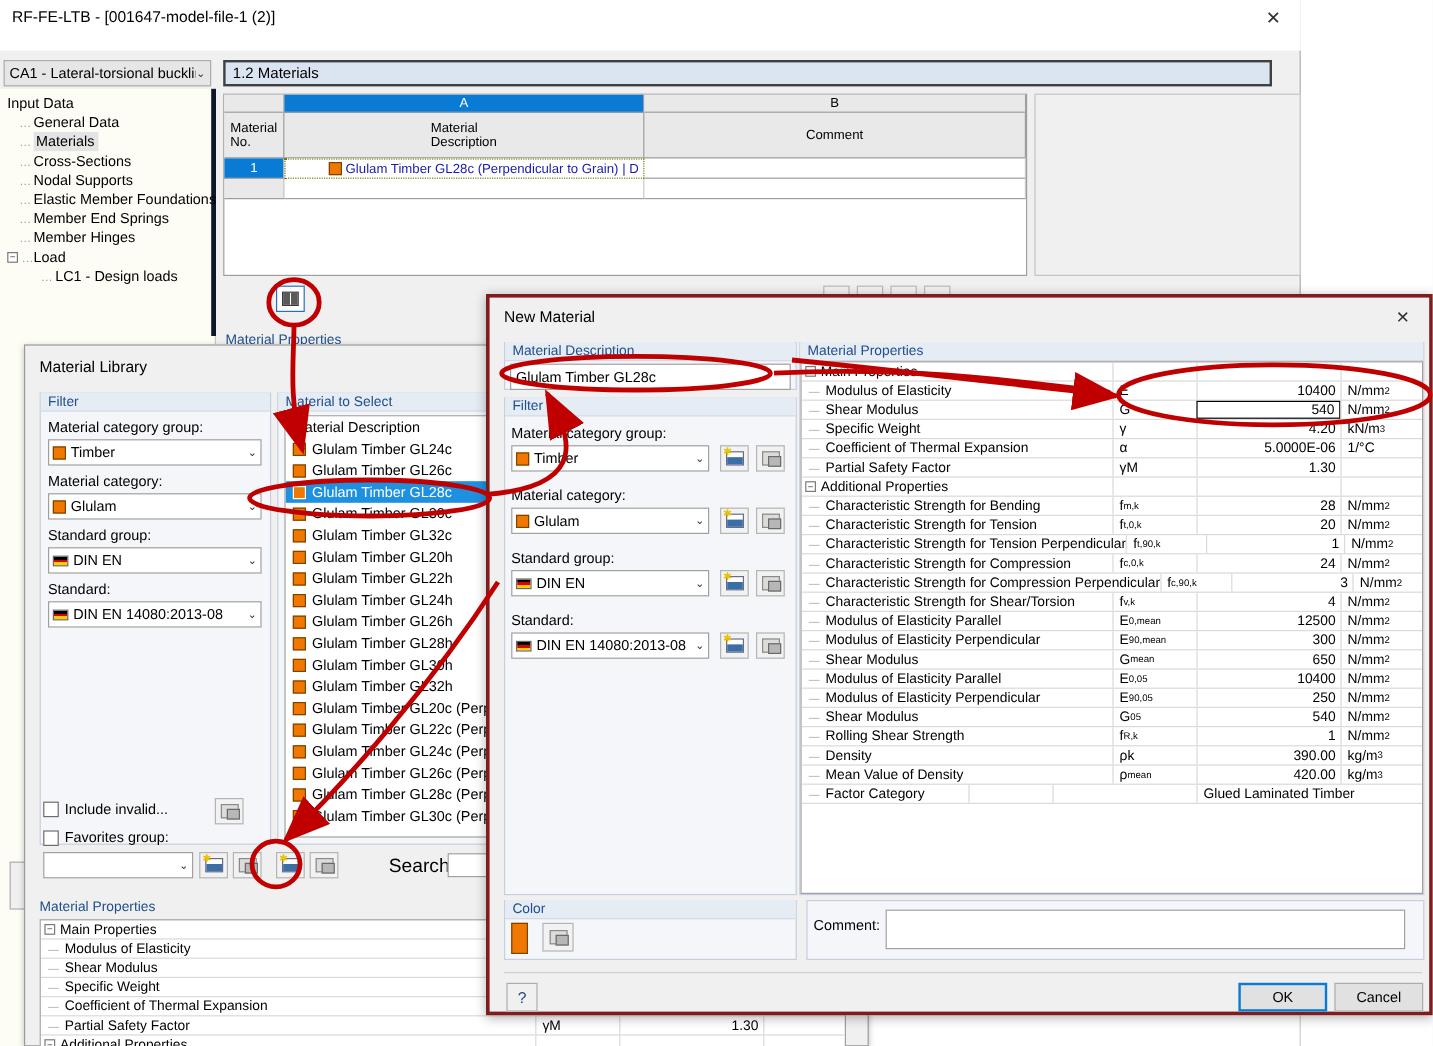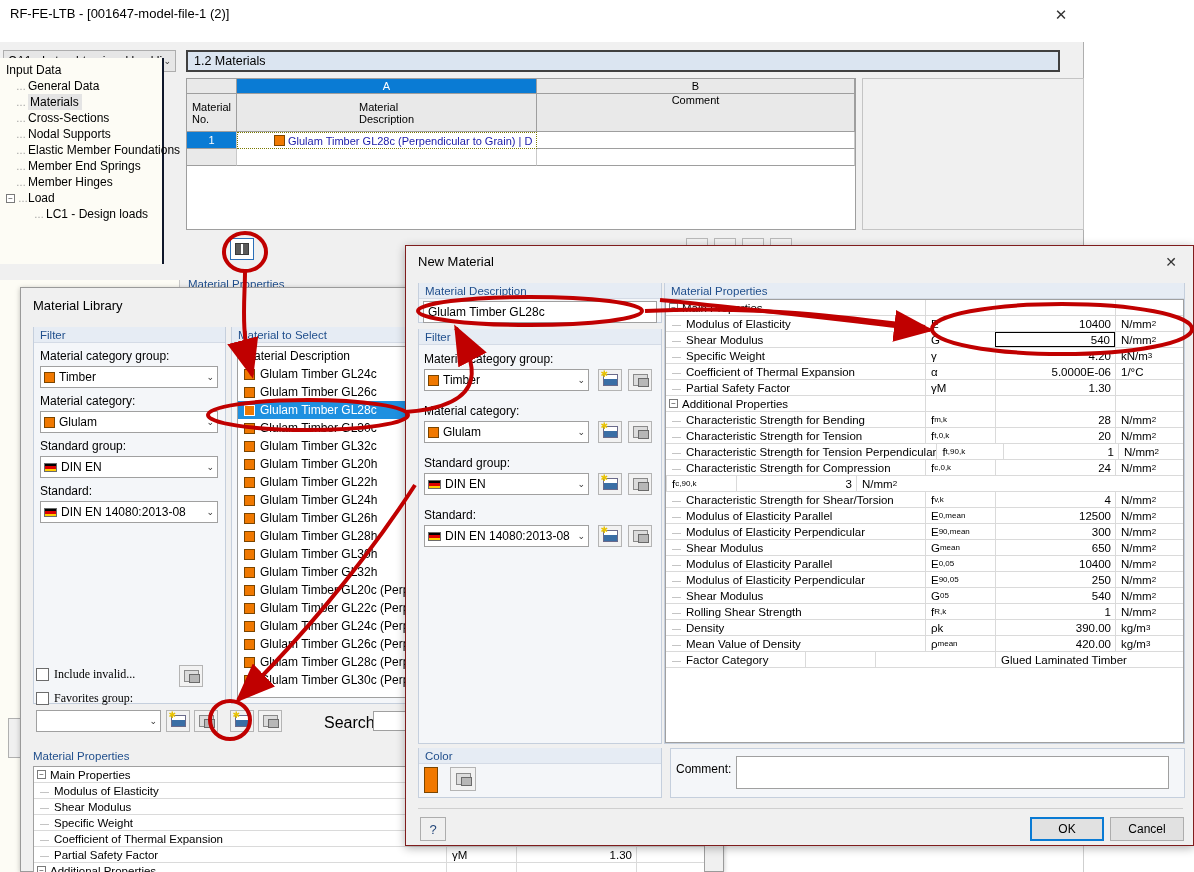--- a/index.html
+++ b/index.html
@@ -36,22 +36,22 @@
 
   
   #nav-combo{
     position:absolute; left:3px; top:50px; width:173px; height:22px;
     background:#e6e6e6; border:1px solid #adadad; font-size:12px;
     display:flex; align-items:center; padding:0 4px;
   }
   #nav-combo .lbl{ flex:1; overflow:hidden; white-space:nowrap; }
   #nav-combo .arw{ font-size:9px; color:#333; }
   #nav-tree{
-    position:absolute; left:0; top:58px; width:164px; height:206px;
-    background:#fdfcf5; border-right:2px solid #0f172a;
+    position:absolute; left:0; top:74px; width:180px; height:206px;
+    background:#fdfcf5; border-right:4px solid #0f172a;
     padding:4px 0 0 4px; font-size:12px;
   }
   .tnode{ height:16px; line-height:16px; white-space:nowrap; padding-left:2px; }
   .tnode.child{ padding-left:12px; color:#000; }
   .tnode.child:before{ content:"\2026"; letter-spacing:-1px; color:#9a9a9a; margin-right:3px; font-size:10px;}
   .tnode.sel{ background:#e4e4e4; display:inline-block; padding-right:3px; }
   .tnode.gchild{ padding-left:30px; }
   .tnode.gchild:before{ content:"\2026"; letter-spacing:-1px; color:#9a9a9a; margin-right:3px; font-size:10px;}
   .expander{
     display:inline-block; width:9px; height:9px; border:1px solid #7a7a7a;
@@ -130,21 +130,21 @@
   }
   .fld-label{ position:absolute; font-size:12px; }
   .combo{
     position:absolute; background:#fff; border:1px solid #a0a0a0;
     height:22px; display:flex; align-items:center; padding:0 3px; font-size:12px;
   }
   .combo .arw{ margin-left:auto; font-size:9px; color:#333; }
   .csw{ width:11px; height:11px; background:#f07800; border:1px solid #7a4500; margin-right:4px; flex:0 0 auto;}
   .flag{ width:13px; height:9px; margin-right:4px; flex:0 0 auto;
          background:linear-gradient(#000 0 33%, #d00 33% 66%, #fc0 66% 100%); border:1px solid #6a6a6a;}
-  .cbox{ position:absolute; font-size:12px; display:flex; align-items:center;font-family:Liberation Serif, serif; }
+  .cbox{ position:absolute; font-size:12px; display:flex; align-items:center; }
   .cbox .sq{ width:13px; height:13px; border:1px solid #6c6c6c; background:#fff; margin-right:5px; }
   .iconbtn{
     position:absolute; width:24px; height:22px; background:#f2f2f2;
     border:1px solid #b4b4b4; display:flex; align-items:center; justify-content:center;
   }
   .ic-newfolder{ width:15px; height:12px; position:relative; background:#fff; border:1px solid #6a6a8a; }
   .ic-newfolder:before{ content:""; position:absolute; left:0; bottom:0; width:100%; height:6px; background:#3a6ea5; }
   .ic-newfolder:after{ content:"\2731"; position:absolute; left:-3px; top:-6px; font-size:9px; color:#e8c200; }
   .ic-edit{ width:15px; height:12px; position:relative; background:#dcdcdc; border:1px solid #8a8a8a; }
   .ic-edit:after{ content:""; position:absolute; right:-2px; bottom:-2px; width:9px; height:7px;
@@ -181,21 +181,21 @@
   .prow .dash{ display:inline-block; width:14px; color:#a5a5a5; }
   .prow .dash:before{ content:"\2014"; font-size:9px; }
   .pexp{ display:inline-block; width:9px; height:9px; border:1px solid #7a7a7a; background:#fff;
          font-size:8px; line-height:7px; text-align:center; margin-right:4px; color:#333; }
   sub{ font-size:8px; }
   sup{ font-size:8px; }
 
   
   #newmat{
     position:absolute; left:405px; top:245px; width:789px; height:601px;
-    background:#f0f0f0; border:1px solid #7f1d1d;
+    background:#f0f0f0; border:3px solid #7f1d1d;
     box-shadow:0 2px 9px rgba(0,0,0,.3);
   }
   #newmat .dlg-title{ position:absolute; left:12px; top:8px; font-size:13px; }
   #newmat-close{
     position:absolute; right:4px; top:4px; width:36px; height:24px;
     display:flex; align-items:center; justify-content:center; font-size:14px; color:#333;
   }
   .textinput{
     position:absolute; background:#fff; border:1px solid #a0a0a0; height:22px;
     display:flex; align-items:center; padding:0 4px; font-size:12px;
@@ -257,21 +257,21 @@
       </div>
       <div class="c" style="width:300px;">
         <div class="letter sel">A</div>
         <div style="flex:1;display:flex;flex-direction:column;justify-content:center;">
           <div>Material</div>
           <div>Description</div>
         </div>
       </div>
       <div class="c" style="flex:1;">
         <div class="letter">B</div>
-        <div style="flex:1;display:flex;">
+        <div style="flex:1;display:flex;align-items:center;">
           <div>Comment</div>
         </div>
       </div>
     </div>
     <div class="grow">
       <div class="c rowno">1</div>
       <div class="c" style="width:300px;border:1px dotted #7a7a00;background:#fff;padding-left:36px;">
         <span class="swatch"></span>
         <span class="celltext">Glulam Timber GL28c (Perpendicular to Grain) | D</span>
       </div>
@@ -680,20 +680,24 @@
       <div class="prow">
         <div class="pname">
           <span class="dash"></span>
           <span>Characteristic Strength for Compression</span>
         </div>
         <div class="psym">f<sub>c,0,k</sub></div>
         <div class="pval">24</div>
         <div class="punit">N/mm<sup>2</sup></div>
       </div>
       <div class="prow">
+        <div class="pname">
+          <span class="dash"></span>
+          <span>Characteristic Strength for Compression Perpendicular</span>
+        </div>
         <div class="psym">f<sub>c,90,k</sub></div>
         <div class="pval">3</div>
         <div class="punit">N/mm<sup>2</sup></div>
       </div>
       <div class="prow">
         <div class="pname">
           <span class="dash"></span>
           <span>Characteristic Strength for Shear/Torsion</span>
         </div>
         <div class="psym">f<sub>v,k</sub></div>

